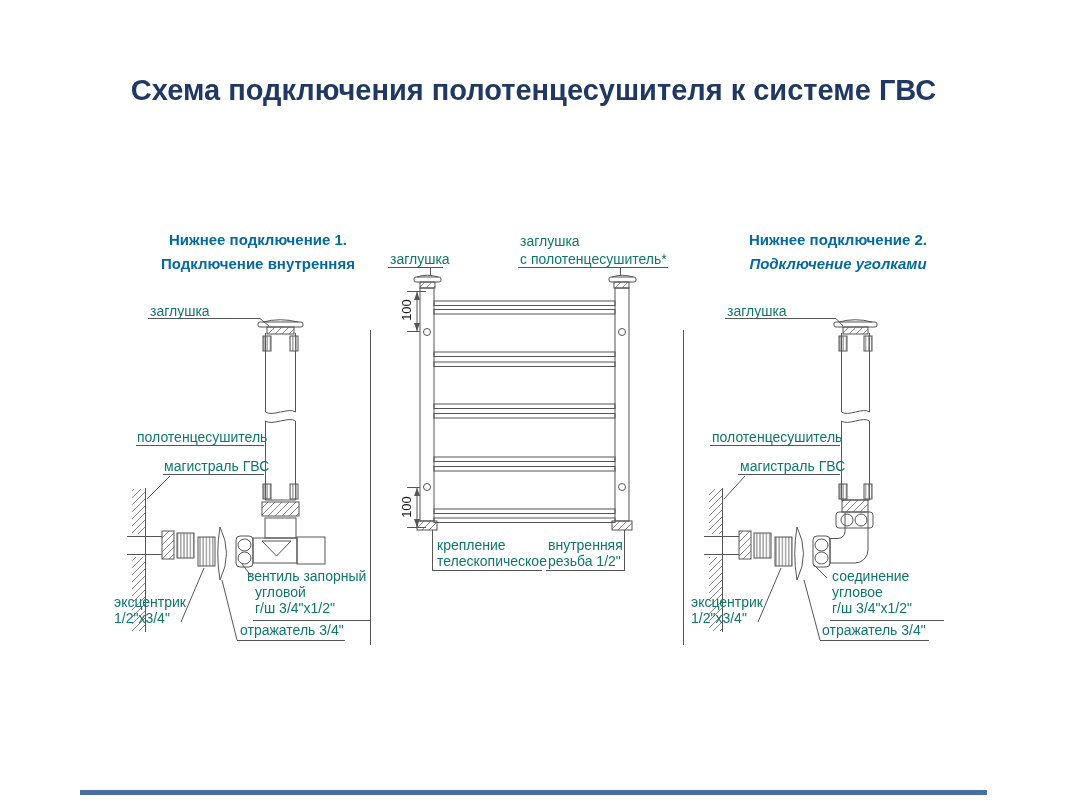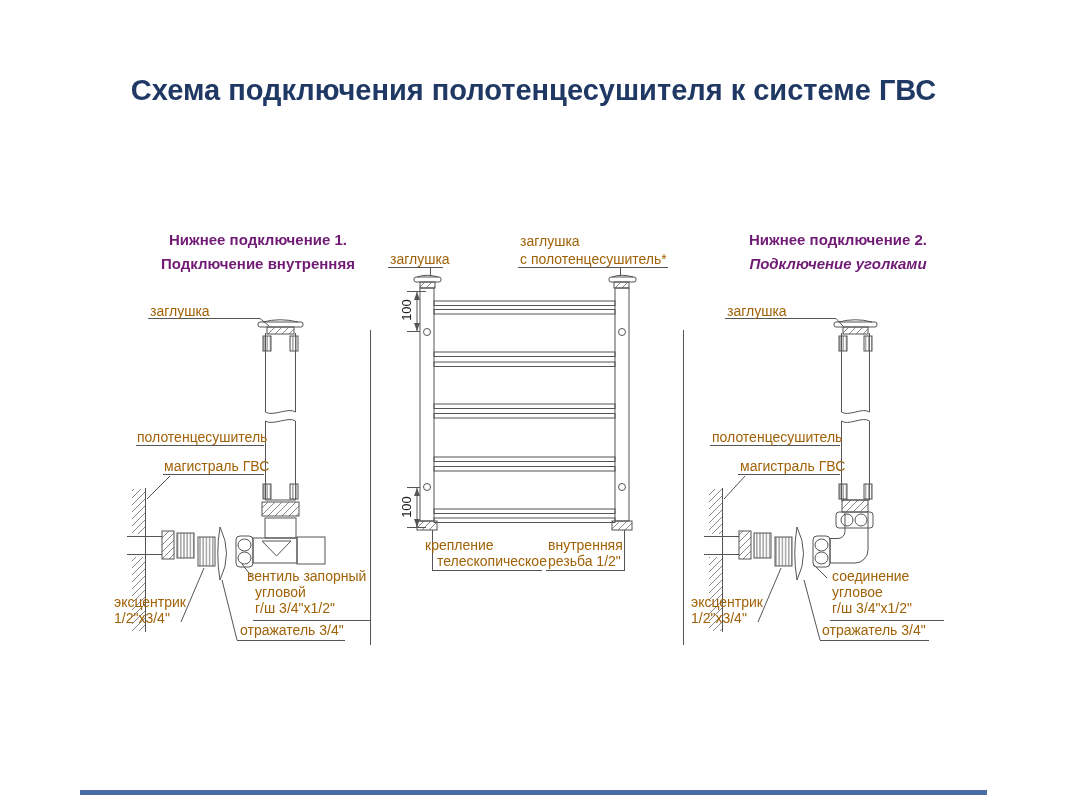--- a/index.html
+++ b/index.html
@@ -1,21 +1,21 @@
 <!DOCTYPE html>
 <html><head>
 <meta charset="utf-8">
 <style>
   html,body{margin:0;padding:0;background:#fff;}
   .stage{position:relative;width:1067px;height:800px;background:#ffffff;overflow:hidden;
          font-family:"Liberation Sans",sans-serif;color:#1c1c1c;}
   .title{position:absolute;left:0;top:74px;width:1067px;text-align:center;
          font-size:29px;font-weight:bold;color:#1f3864;letter-spacing:0px;}
-  .hdr{position:absolute;width:240px;text-align:center;font-size:15px;font-weight:bold;color:#701a75;}
-  .lbl{position:absolute;font-size:14px;line-height:16px;white-space:nowrap;color:#a16207;}
+  .hdr{position:absolute;width:240px;text-align:center;font-size:15px;font-weight:bold;color:#0369a1;}
+  .lbl{position:absolute;font-size:14px;line-height:16px;white-space:nowrap;color:#0f766e;}
   .dim{position:absolute;width:30px;height:14px;font-size:13px;text-align:center;
        transform:rotate(-90deg);transform-origin:center;color:#1c1c1c;}
   svg.art{position:absolute;left:0;top:0;}
   .footer-bar{position:absolute;left:80px;top:790px;width:907px;height:5px;background:#4a6da4;}
 </style>
 </head>
 <body>
 
 <div class="stage">
 
@@ -211,21 +211,21 @@
   <div class="lbl" style="left:247px;top:568px;">вентиль запорный</div>
   <div class="lbl" style="left:255px;top:584px;">угловой</div>
   <div class="lbl" style="left:255px;top:600px;">г/ш 3/4"x1/2"</div>
   <div class="lbl" style="left:240px;top:622px;">отражатель 3/4"</div>
 
   <div class="lbl" style="left:390px;top:251px;">заглушка</div>
   <div class="lbl" style="left:520px;top:233px;">заглушка</div>
   <div class="lbl" style="left:520px;top:251px;">с полотенцесушитель*</div>
   <div class="dim" style="left:391px;top:303px;">100</div>
   <div class="dim" style="left:391px;top:500px;">100</div>
-  <div class="lbl" style="left:425px;top:537px;">крепление</div>
+  <div class="lbl" style="left:437px;top:537px;">крепление</div>
   <div class="lbl" style="left:437px;top:553px;">телескопическое</div>
   <div class="lbl" style="left:548px;top:537px;">внутренняя</div>
   <div class="lbl" style="left:548px;top:553px;">резьба 1/2"</div>
 
   <div class="lbl" style="left:727px;top:303px;">заглушка</div>
   <div class="lbl" style="left:712px;top:429px;">полотенцесушитель</div>
   <div class="lbl" style="left:740px;top:458px;">магистраль ГВС</div>
   <div class="lbl" style="left:691px;top:594px;">эксцентрик</div>
   <div class="lbl" style="left:691px;top:610px;">1/2"x3/4"</div>
   <div class="lbl" style="left:832px;top:568px;">соединение</div>

